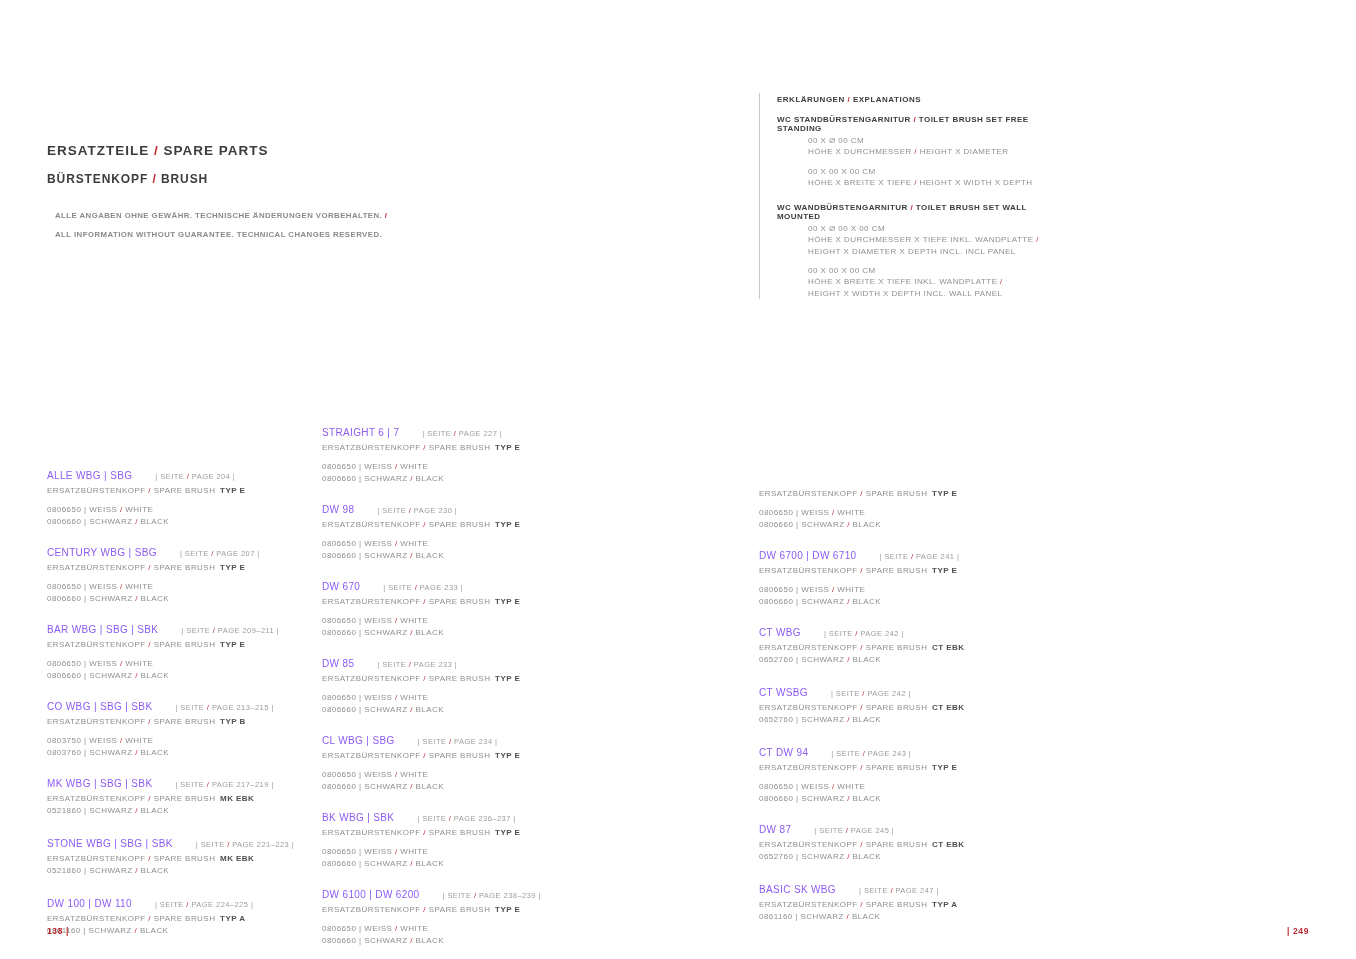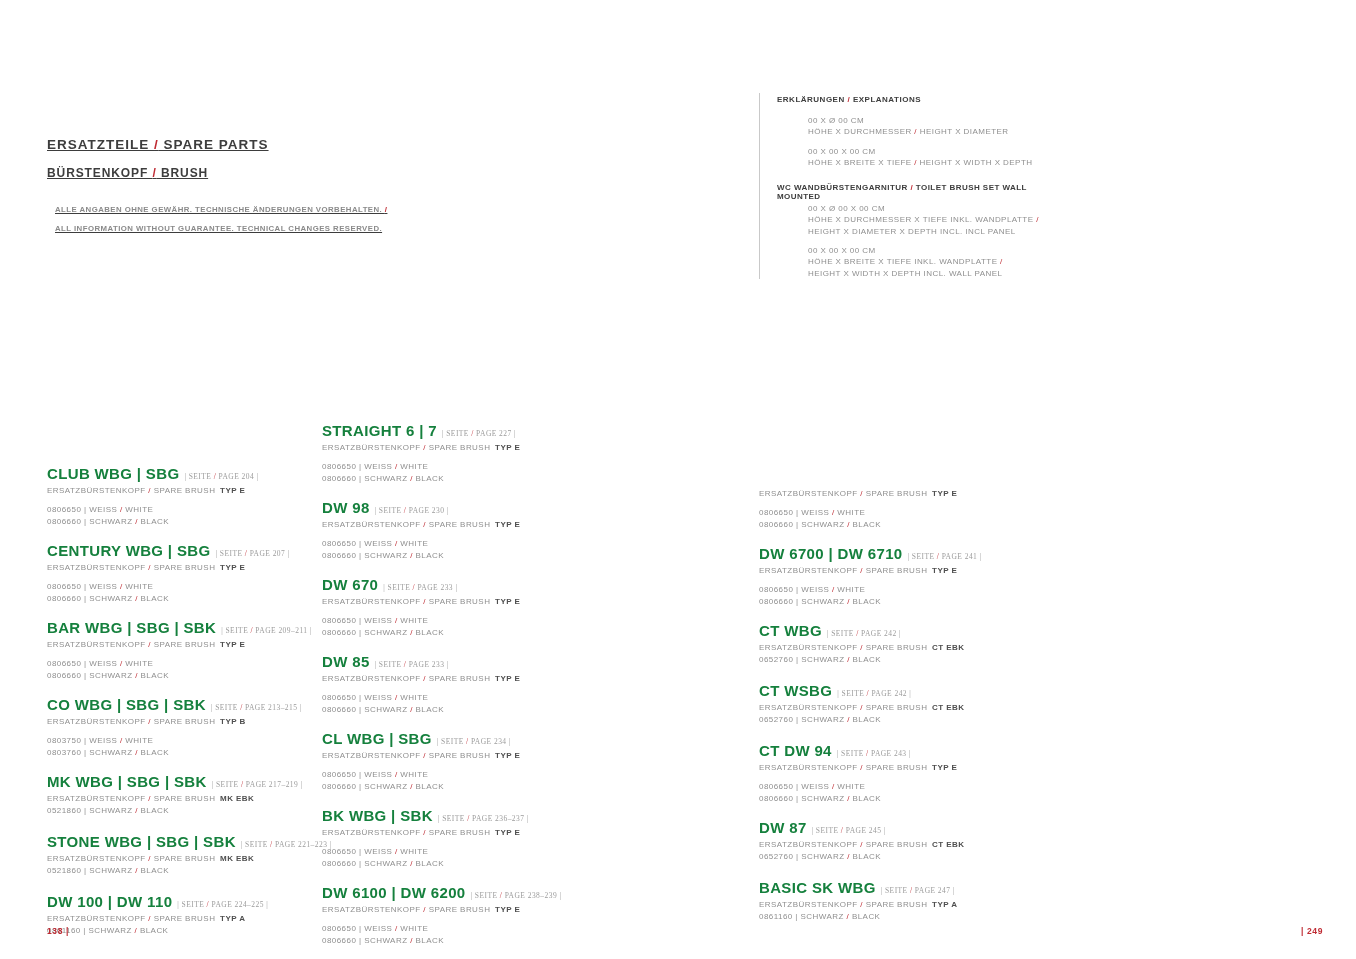--- a/index.html
+++ b/index.html
@@ -3,21 +3,21 @@
 <meta charset="utf-8">
 <style>
   html,body { margin:0; padding:0; background:#ffffff; }
   .page {
     position:relative; width:1356px; height:959px; background:#ffffff;
     font-family:"Liberation Sans", sans-serif; overflow:hidden; color:#3d3d3d;
   }
   .red { color:#bf2b33; }
 
   
-  .header { position:absolute; left:47px; top:137px;text-decoration:underline; }
+  .header { position:absolute; left:47px; top:143px; }
   .main-title { margin:0; font-size:13.5px; font-weight:bold; letter-spacing:1px; color:#3d3d3d; }
   .sub-title  { margin:14px 0 0 0; font-size:12px; font-weight:bold; letter-spacing:0.9px; color:#3d3d3d; }
   .disclaimer { margin:8px; font-size:7.8px; font-weight:bold; color:#8a8a8a; letter-spacing:0.45px; line-height:10.5px; }
   .disclaimer.first { margin-top:25px; }
 
   
   .explanations { position:absolute; left:759px; top:93px; width:300px;
     border-left:1px solid #c9c9c9; padding-left:17px; min-height:186px; box-sizing:border-box; }
   .exp-title { font-size:8px; font-weight:bold; letter-spacing:0.5px; color:#3d3d3d; padding-top:2px; }
   .exp-section { margin-top:15px; }
@@ -29,48 +29,49 @@
 
   
   .col { position:absolute; width:290px; }
   .col-left  { left:47px;  top:466px; }
   .col-mid   { left:322px; top:423px; }
   .col-right { left:759px; top:487px; }
 
   .entry { margin-bottom:15px; }
   .entry.one { margin-bottom:17px; }
   .entry-title { line-height:15px; white-space:nowrap; }
-  .product-name { font-size:15px; font-weight:bold; letter-spacing:0.35px; color:#15803d; }
-  .page-ref { font-size:7.5px; color:#9c9c9c; letter-spacing:0.45px; margin-left:5px;font-family:Liberation Serif, serif; }
+  .product-name { font-size:10px; font-weight:normal; letter-spacing:0.35px; color:#8b5cf6; }
+  .page-ref { font-size:7.5px; color:#9c9c9c; letter-spacing:0.45px; margin-left:23px; }
   .entry-subtitle { font-size:8px; color:#8f8f8f; letter-spacing:0.45px; line-height:11px; margin-top:1px; white-space:nowrap; }
   .entry-type { font-weight:bold; color:#4f4f4f; margin-left:2px;text-align:center; }
   .entry-items { margin-top:8px; }
   .entry.one .entry-items { margin-top:1px; }
   .entry-item { font-size:8px; color:#8f8f8f; letter-spacing:0.45px; line-height:12px; white-space:nowrap; }
 
   
   .pageno { position:absolute; top:926px; font-size:8.5px; font-weight:bold; color:#bf2b33; letter-spacing:0.6px; }
   .pageno-left { left:47px; }
-  .pageno-right { right:33px; }
+  .pageno-right { right:47px; }
 </style>
 </head>
 <body>
 
 <div class="page">
 
   <header class="header">
     <h1 class="main-title">ERSATZTEILE <span class="red">/</span> SPARE PARTS</h1>
     <h2 class="sub-title">BÜRSTENKOPF <span class="red">/</span> BRUSH</h2>
     <p class="disclaimer first">ALLE ANGABEN OHNE GEWÄHR. TECHNISCHE ÄNDERUNGEN VORBEHALTEN. <span class="red">/</span></p>
     <p class="disclaimer">ALL INFORMATION WITHOUT GUARANTEE. TECHNICAL CHANGES RESERVED.</p>
   </header>
 
   <aside class="explanations" id="explanations">
     <div class="exp-title">ERKLÄRUNGEN <span class="red">/</span> EXPLANATIONS</div>
   <div class="exp-section first">
+        <div class="exp-heading">WC STANDBÜRSTENGARNITUR <span class="red">/</span> TOILET BRUSH SET FREE STANDING</div>
         <div class="exp-group">
           <div class="exp-line">00 X Ø 00 CM</div>
           <div class="exp-line">HÖHE X DURCHMESSER <span class="red">/</span> HEIGHT X DIAMETER</div>
         </div>
         <div class="exp-group">
           <div class="exp-line">00 X 00 X 00 CM</div>
           <div class="exp-line">HÖHE X BREITE X TIEFE <span class="red">/</span> HEIGHT X WIDTH X DEPTH</div>
         </div>
       </div>
       <div class="exp-section">
@@ -83,21 +84,21 @@
         <div class="exp-group">
           <div class="exp-line">00 X 00 X 00 CM</div>
           <div class="exp-line">HÖHE X BREITE X TIEFE INKL. WANDPLATTE <span class="red">/</span></div>
           <div class="exp-line">HEIGHT X WIDTH X DEPTH INCL. WALL PANEL</div>
         </div>
       </div>
     </aside>
 
   <section class="col col-left" id="col-0">
       <article class="entry two">
-        <div class="entry-title"><span class="product-name">CLUB WBG | SBG</span><span class="page-ref">| SEITE <span class="red">/</span> PAGE 204 |</span></div>
+        <div class="entry-title"><span class="product-name">ALLE WBG | SBG</span><span class="page-ref">| SEITE <span class="red">/</span> PAGE 204 |</span></div>
         <div class="entry-subtitle"><span>ERSATZBÜRSTENKOPF <span class="red">/</span> SPARE BRUSH</span> <span class="entry-type">TYP E</span></div>
         <div class="entry-items">
           <div class="entry-item">0806650 | WEISS <span class="red">/</span> WHITE</div>
           <div class="entry-item">0806660 | SCHWARZ <span class="red">/</span> BLACK</div>
         </div>
       </article>
       <article class="entry two">
         <div class="entry-title"><span class="product-name">CENTURY WBG | SBG</span><span class="page-ref">| SEITE <span class="red">/</span> PAGE 207 |</span></div>
         <div class="entry-subtitle"><span>ERSATZBÜRSTENKOPF <span class="red">/</span> SPARE BRUSH</span> <span class="entry-type">TYP E</span></div>
         <div class="entry-items">

